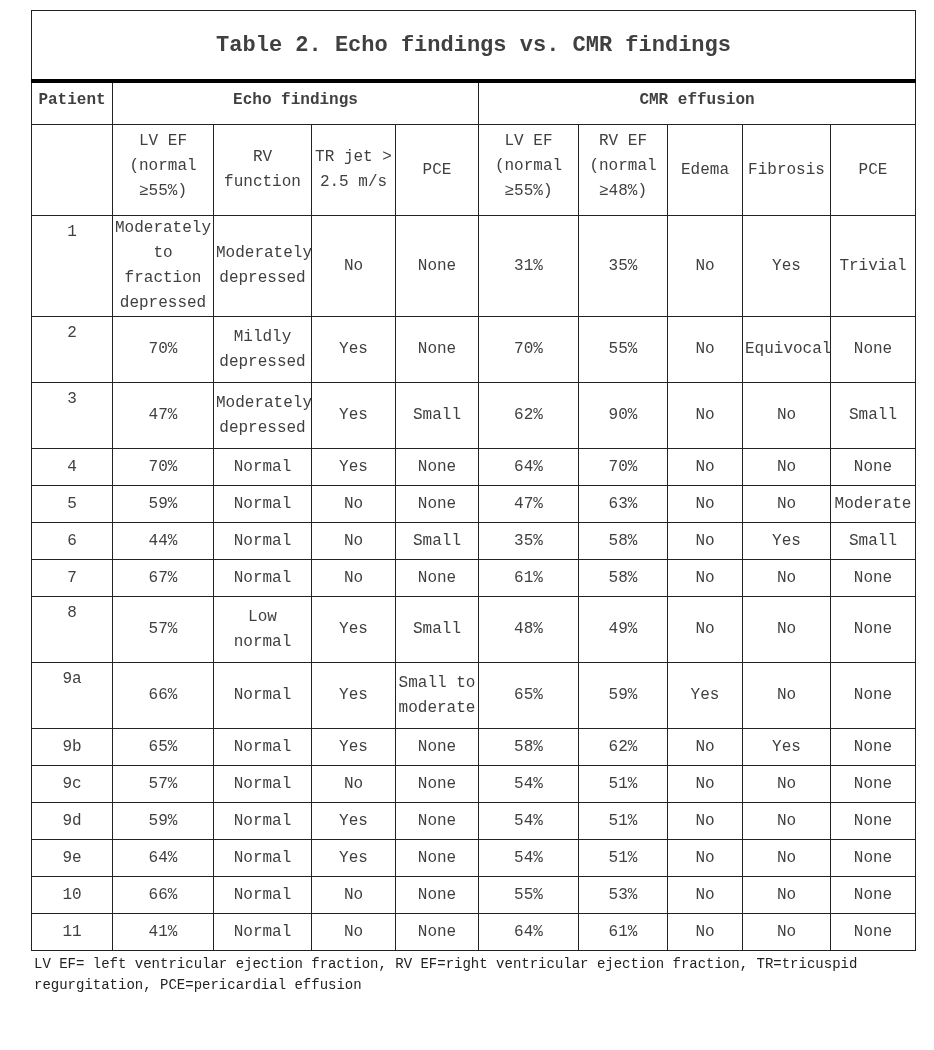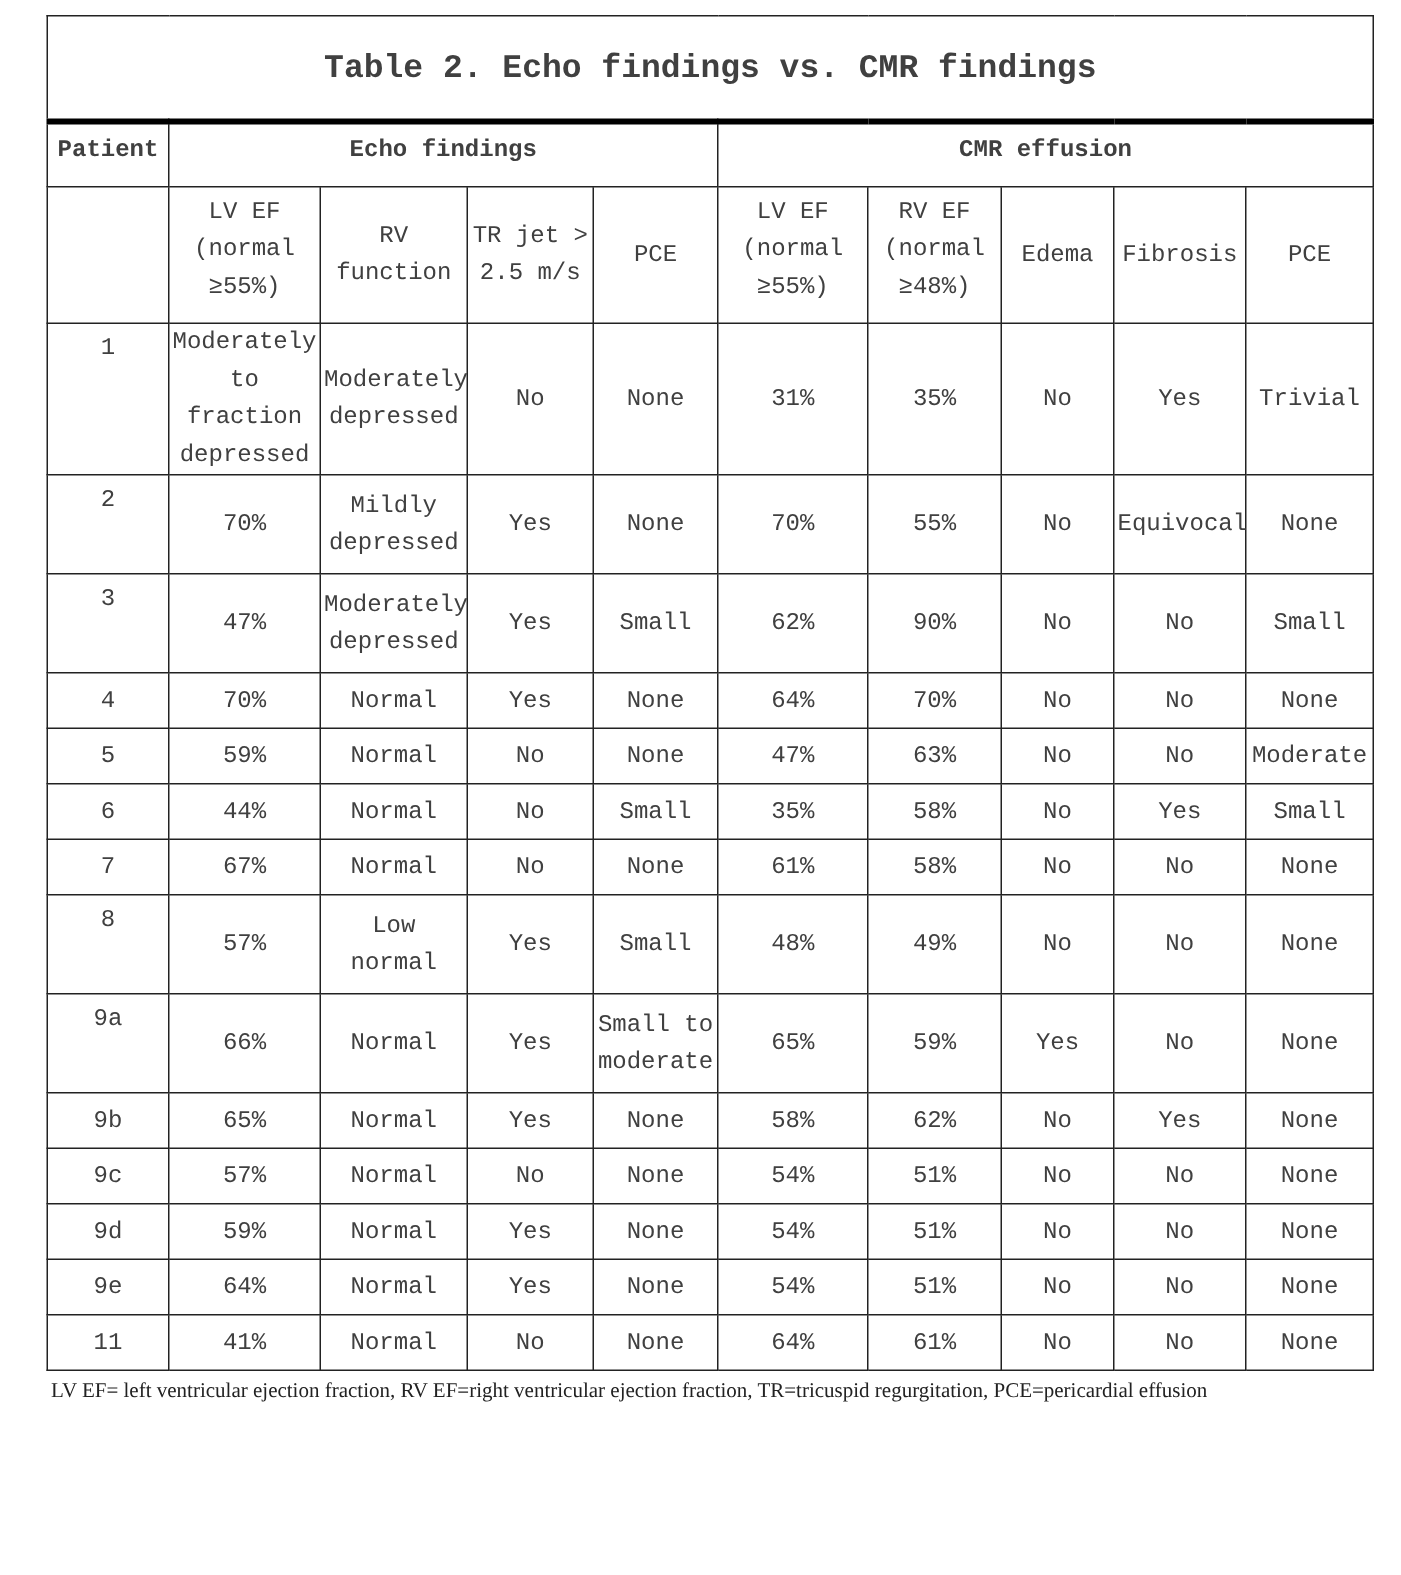--- a/index.html
+++ b/index.html
@@ -29,21 +29,21 @@
   }
   .grp { height: 36px; font-weight: bold !important; vertical-align: top !important; padding-top: 5px !important; }
   .hdr th { height: 86px; font-weight: bold; vertical-align: bottom; padding-bottom: 6px; }
   .hdr th.lv { vertical-align: top; padding-top: 4px; }
   .pat { font-weight: bold; vertical-align: top !important; padding-top: 4px !important; }
   tr.r3 td { height: 86px; }
   tr.r2 td { height: 61px; }
   tr.r1 td { height: 36px; }
   tr.r1 td.pat { padding-top: 0 !important; vertical-align: middle !important; }
   .foot {
-    font-family: Liberation Serif, serif;
+    font-family: Liberation Mono, monospace;
     font-size: 14px;
     color: #222;
     margin-top: 3px;
     margin-left: 3px;
     line-height: 21px;
     width: 860px;
   }
 </style>
 </head>
 <body>
@@ -250,20 +250,32 @@
         <td>Normal</td>
         <td>Yes</td>
         <td>None</td>
         <td>54%</td>
         <td>51%</td>
         <td>No</td>
         <td>No</td>
         <td>None</td>
       </tr>
       <tr class="r1">
+        <td class="pat">10</td>
+        <td>66%</td>
+        <td>Normal</td>
+        <td>No</td>
+        <td>None</td>
+        <td>55%</td>
+        <td>53%</td>
+        <td>No</td>
+        <td>No</td>
+        <td>None</td>
+      </tr>
+      <tr class="r1">
         <td class="pat">11</td>
         <td>41%</td>
         <td>Normal</td>
         <td>No</td>
         <td>None</td>
         <td>64%</td>
         <td>61%</td>
         <td>No</td>
         <td>No</td>
         <td>None</td>

